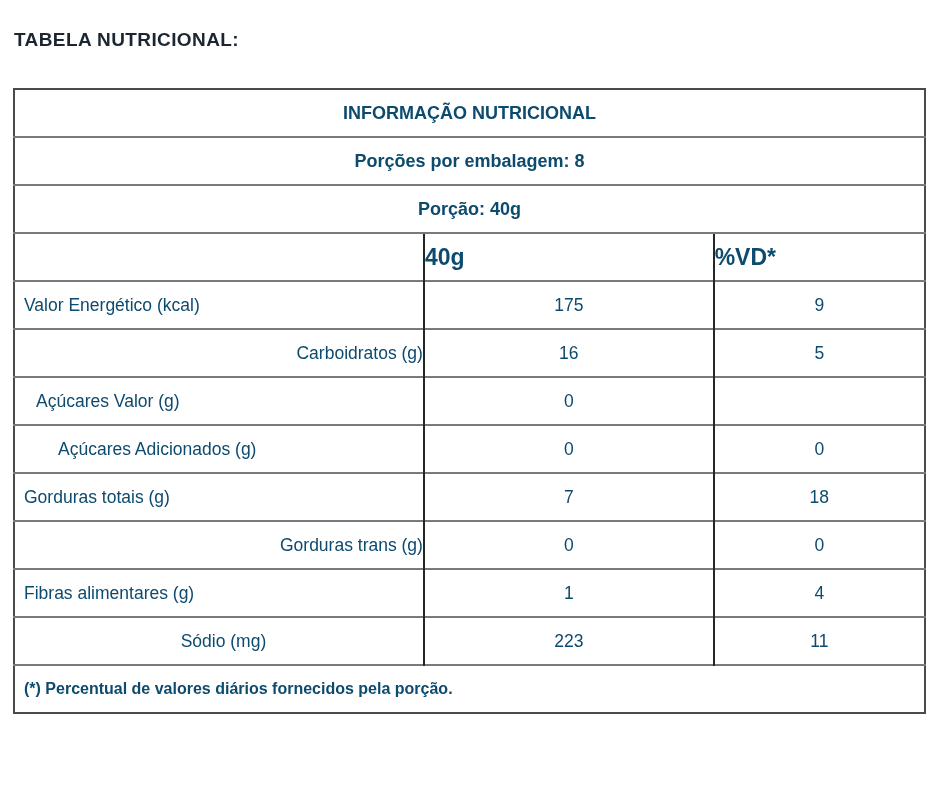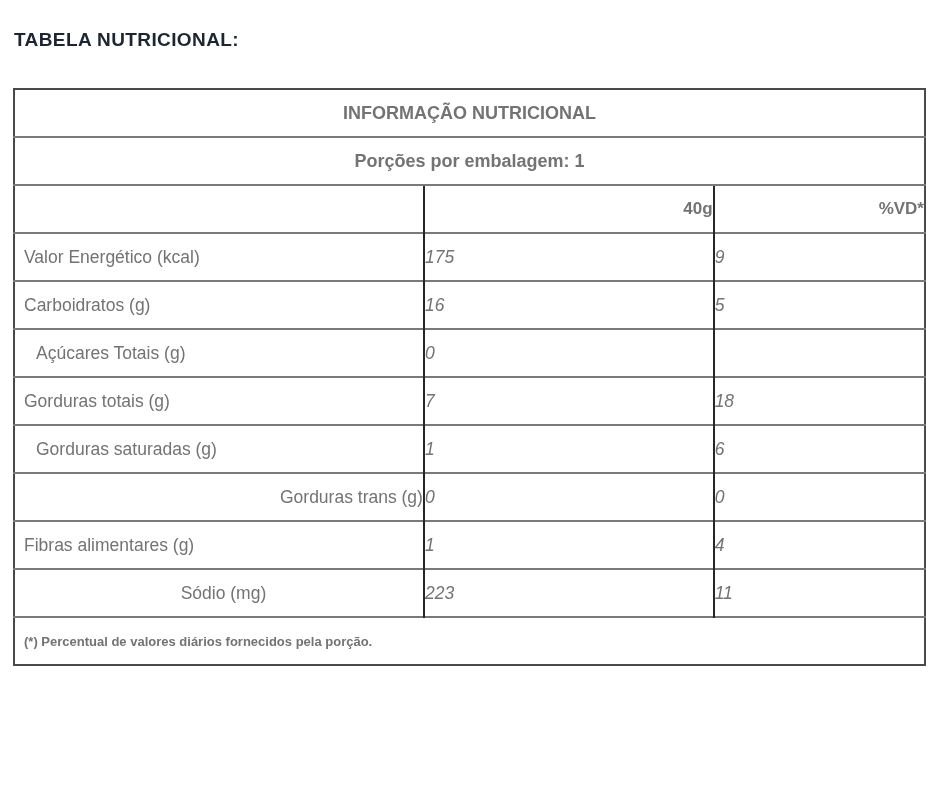--- a/index.html
+++ b/index.html
@@ -26,55 +26,55 @@
     padding: 6px 0 0 1px;
     height: 23px;
     line-height: 23px;
   }
   table.nutrition {
     margin-top: 37px;
     border-collapse: collapse;
     table-layout: fixed;
     width: 913px;
     border: 2px solid #4a4a4a;
-    color: #737373;
+    color: #0c4a6e;
   }
   col.c-label  { width: 45%; }
   col.c-amount { width: 31.8%; }
   col.c-vd     { width: 23.2%; }
   tr { height: 48px; }
   td {
     font-size: 17.5px;
     vertical-align: middle;
     box-sizing: border-box;
     padding: 0;
   }
   tr + tr td { border-top: 2px solid #7a7a7a; }
   .span-cell {
     text-align: center;
     font-weight: bold;
     font-size: 18px;
   }
   .colhead-cell {
-    text-align: right;
+    text-align: left;
     font-weight: bold;
-    font-size: 17px;
+    font-size: 23px;
   }
   .label-cell {
     text-align: left;
     padding-left: 9px;
   }
   .value-cell {
-    font-style: italic;
+    text-align: center;
   }
   td.v-divider { border-left: 2px solid #262626; }
   .foot-cell {
     text-align: left;
     font-weight: bold;
-    font-size: 13px;
+    font-size: 16px;
     padding-left: 9px;
   }
 </style>
 </head>
 <body>
 
 <div class="page">
 
   <h1 class="page-title">TABELA NUTRICIONAL:</h1>
 
@@ -82,52 +82,55 @@
     <colgroup>
       <col class="c-label">
       <col class="c-amount">
       <col class="c-vd">
     </colgroup>
     <tbody id="nutrition-body">
       <tr>
         <td colspan="3" class="span-cell">INFORMAÇÃO NUTRICIONAL</td>
       </tr>
       <tr>
-        <td colspan="3" class="span-cell">Porções por embalagem: 1</td>
+        <td colspan="3" class="span-cell">Porções por embalagem: 8</td>
+      </tr>
+      <tr>
+        <td colspan="3" class="span-cell">Porção: 40g</td>
       </tr>
       <tr>
         <td class="colhead-cell"></td>
         <td class="colhead-cell v-divider">40g</td>
         <td class="colhead-cell v-divider">%VD*</td>
       </tr>
 
       <tr class="data-row">
     <td class="label-cell" style="padding-left: 9px;">Valor Energético (kcal)</td>
     <td class="value-cell v-divider">175</td>
     <td class="value-cell v-divider">9</td>
   </tr>
         <tr class="data-row">
-    <td class="label-cell" style="padding-left: 9px;">Carboidratos (g)</td>
+    <td class="label-cell" style="padding-left: 9px; text-align: right;">Carboidratos (g)</td>
     <td class="value-cell v-divider">16</td>
     <td class="value-cell v-divider">5</td>
   </tr>
         <tr class="data-row">
-    <td class="label-cell" style="padding-left: 21px;">Açúcares Totais (g)</td>
+    <td class="label-cell" style="padding-left: 21px;">Açúcares Valor (g)</td>
     <td class="value-cell v-divider">0</td>
     <td class="value-cell v-divider"></td>
+  </tr>
+        <tr class="data-row">
+    <td class="label-cell" style="padding-left: 43px;">Açúcares Adicionados (g)</td>
+    <td class="value-cell v-divider">0</td>
+    <td class="value-cell v-divider">0</td>
   </tr>
         <tr class="data-row">
     <td class="label-cell" style="padding-left: 9px;">Gorduras totais (g)</td>
     <td class="value-cell v-divider">7</td>
     <td class="value-cell v-divider">18</td>
-  </tr>
-        <tr class="data-row">
-    <td class="label-cell" style="padding-left: 21px;">Gorduras saturadas (g)</td>
-    <td class="value-cell v-divider">1</td>
-    <td class="value-cell v-divider">6</td>
   </tr>
         <tr class="data-row">
     <td class="label-cell" style="padding-left: 21px; text-align: right;">Gorduras trans (g)</td>
     <td class="value-cell v-divider">0</td>
     <td class="value-cell v-divider">0</td>
   </tr>
         <tr class="data-row">
     <td class="label-cell" style="padding-left: 9px;">Fibras alimentares (g)</td>
     <td class="value-cell v-divider">1</td>
     <td class="value-cell v-divider">4</td>

